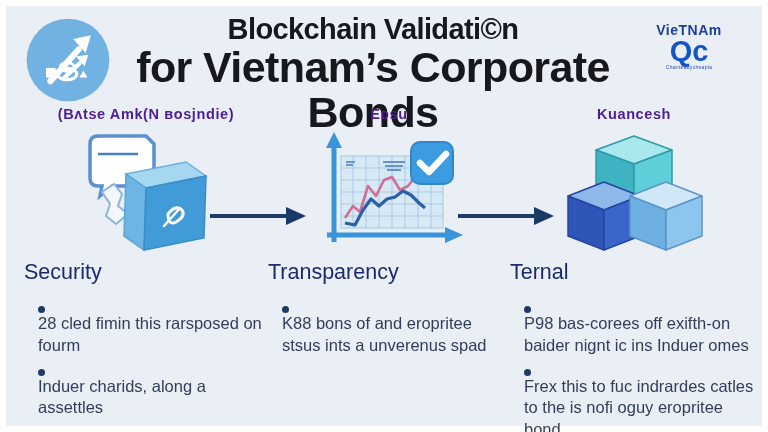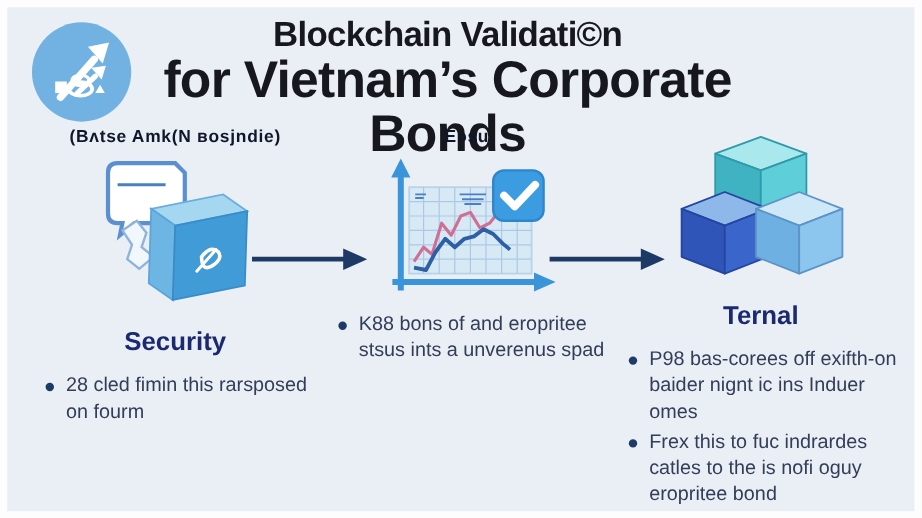--- a/index.html
+++ b/index.html
@@ -22,27 +22,27 @@
   .logo .l1{font-size:14px;font-weight:800;letter-spacing:0.5px;}
   .logo .l2{font-size:29px;font-weight:800;color:#1553c8;line-height:0.9;}
   .logo .l3{font-size:5px;color:#2a50b8;letter-spacing:0.3px;}
 
   
   .col{position:absolute;top:100px;bottom:10px;}
   .col1{left:18px;width:244px;}
   .col2{left:262px;width:242px;}
   .col3{left:504px;width:248px;}
 
-  .subtitle{height:22px;text-align:center;font-size:14.5px;color:#0f172a;
+  .subtitle{height:22px;text-align:center;font-size:14.5px;color:#4c1d95;
             letter-spacing:0.6px;font-weight:600;}
   .icon-slot{height:126px;display:flex;align-items:center;justify-content:center;}
-  .col-label{height:32px;text-align:center;font-size:21.5px;font-weight:700;color:#1b2a70;margin-top:19px;}
+  .col-label{height:32px;font-size:21.5px;font-weight:400;color:#1b2a70;margin-top:6px;}
 
   .bullets{margin:6px 4px 0 14px;}
-  .bullet{display:flex;margin-bottom:4px;}
+  .bullet{display:flex;margin-bottom:4px;flex-direction:column;}
   .bullet .dot{flex:0 0 7px;width:7px;height:7px;border-radius:50%;
                background:#1e3a66;margin:8px 10px 0 0;}
   .bullet .txt{font-size:16.5px;line-height:1.32;color:#323e58;}
 
   
   .flow-arrow{position:absolute;top:198px;width:100px;height:24px;}
   .flow-arrow.a1{left:202px;}
   .flow-arrow.a2{left:450px;}
 </style>
 </head>
@@ -66,20 +66,25 @@
         <ellipse cx="49" cy="58" rx="8" ry="5" fill="none" stroke="#ffffff" stroke-width="3"></ellipse>
         <polygon points="63,70 72,70 67.5,62" fill="#ffffff"></polygon>
       </svg>
     </div>
 
     <div class="title">
       <div class="l1">Blockchain Validati©n</div>
       <div class="l2">for Vietnam’s Corporate Bonds</div>
     </div>
 
+    <div class="logo">
+      <div class="l1">VieTNAm</div>
+      <div class="l2">Qc</div>
+      <div class="l3">Chanteadycheapla</div>
+    </div>
 
     <div class="col col1">
       <div class="subtitle">(Bʌtse Amk(N ʙosjndie)</div>
       <div class="icon-slot">
         <svg width="140" height="122" viewBox="0 0 140 122">
 
           <path d="M14 14 q0 -8 8 -8 h48 l8 8 v34 q0 8 -8 8 h-34 l-12 10 l2 -10 h-4 q-8 0 -8 -8 z" fill="#ffffff" stroke="#5b8fd0" stroke-width="3.5"></path>
           <line x1="22" y1="24" x2="62" y2="24" stroke="#4a7fc0" stroke-width="2.5"></line>
 
           <path d="M26 62 l12 -8 l8 10 l-4 12 l10 8 l-12 10 l-10 -8 l4 -12 z" fill="#f2f7fc" stroke="#8fb4dc" stroke-width="2"></path>
@@ -90,20 +95,24 @@
 
           <path d="M92 84 q8 -10 14 -4 q4 6 -6 12 q-8 4 -8 -8" fill="none" stroke="#ffffff" stroke-width="3" stroke-linecap="round"></path>
           <line x1="88" y1="96" x2="104" y2="78" stroke="#ffffff" stroke-width="2.5" stroke-linecap="round"></line>
         </svg>
       </div>
       <div class="col-label">Security</div>
       <div class="bullets">
         <div class="bullet">
           <span class="dot"></span>
           <span class="txt">28 cled fimin this rarsposed on fourm</span>
+        </div>
+        <div class="bullet">
+          <span class="dot"></span>
+          <span class="txt">Induer charids, along a assettles</span>
         </div>
       </div>
     </div>
 
     <div class="col col2">
       <div class="subtitle">Eᴅsu</div>
       <div class="icon-slot">
         <svg width="152" height="122" viewBox="0 0 152 122">
 
           <rect x="28" y="26" width="102" height="72" fill="#d8e9f6" stroke="#b8d4ea" stroke-width="1.5"></rect>
@@ -137,29 +146,31 @@
 
           <line x1="21" y1="112" x2="21" y2="14" stroke="#3a94da" stroke-width="5"></line>
           <polygon points="13,18 21,2 29,18" fill="#3a94da"></polygon>
           <line x1="14" y1="105" x2="136" y2="105" stroke="#3a94da" stroke-width="5"></line>
           <polygon points="132,97 150,105 132,113" fill="#3a94da"></polygon>
 
           <rect x="98" y="12" width="42" height="42" rx="9" fill="#3b9ce2" stroke="#2f86cc" stroke-width="2"></rect>
           <path d="M107 33 l9 9 l17 -18" fill="none" stroke="#ffffff" stroke-width="6.5" stroke-linecap="round" stroke-linejoin="round"></path>
         </svg>
       </div>
+      <div class="col-label">Transparency</div>
       <div class="bullets">
         <div class="bullet">
           <span class="dot"></span>
           <span class="txt">K88 bons of and eropritee stsus ints a unverenus spad</span>
         </div>
       </div>
     </div>
 
     <div class="col col3">
+      <div class="subtitle">Kuancesh</div>
       <div class="icon-slot">
         <svg width="160" height="122" viewBox="0 0 160 122">
 
           <g stroke="#2f9aaa" stroke-width="1.5" stroke-linejoin="round">
             <polygon points="80,6 118,20 80,34 42,20" fill="#a9e8ec"></polygon>
             <polygon points="42,20 80,34 80,76 42,62" fill="#3fb3c2"></polygon>
             <polygon points="80,34 118,20 118,62 80,76" fill="#5ecfd8"></polygon>
           </g>
 
           <g stroke="#2445a0" stroke-width="1.5" stroke-linejoin="round">

